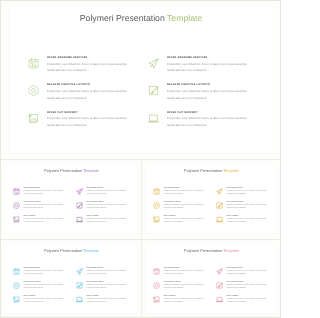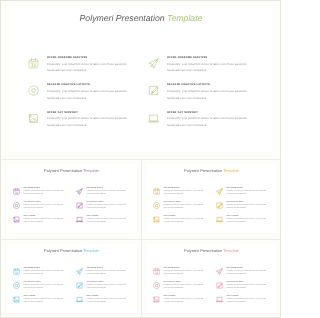--- a/index.html
+++ b/index.html
@@ -2,21 +2,21 @@
 <html><head>
 <meta charset="utf-8">
 <style>
 html,body{margin:0;padding:0;}
 *{-webkit-font-smoothing:antialiased;text-rendering:geometricPrecision;}
 body{width:281px;height:318px;background:#ffffff;font-family:"Liberation Sans",sans-serif;overflow:hidden;}
 .page{position:relative;width:281px;height:318px;background:#fdfdfa;border:1px solid #e6e6dd;box-sizing:border-box;}
 
 
 .hero{position:absolute;left:7px;top:4px;width:266px;height:148px;background:#ffffff;border:1px solid #fbfbf9;box-sizing:border-box;}
-.hero-title{text-align:center;font-size:8.7px;color:#5d5d5d;padding-top:7px;letter-spacing:0px;font-style:italic;}
+.hero-title{text-align:center;font-size:8.7px;color:#5d5d5d;padding-top:7px;letter-spacing:0px;}
 .accent{color:#a9c478;}
 .hero-grid{position:absolute;left:19px;top:48px;width:250px;}
 .hrow{display:flex;height:27.3px;}
 .hcell{width:120px;flex:0 0 120px;display:flex;box-sizing:border-box;}
 .hico{width:11px;height:11px;flex:0 0 11px;margin-right:8px;margin-top:4px;}
 .hico svg{display:block;width:11px;height:11px;}
 .htxt{flex:1;padding-top:3px;}
 .hh{font-size:2.55px;font-weight:bold;color:#404040;letter-spacing:.2px;line-height:1;}
 .hp{font-size:2.8px;color:#919191;line-height:2.3;margin-top:1.3px;width:84px;letter-spacing:.02px;}
 

